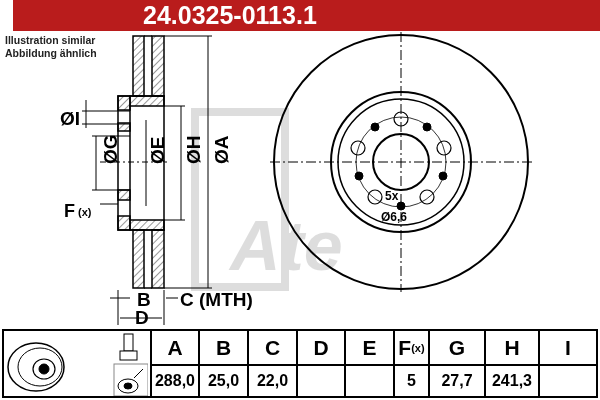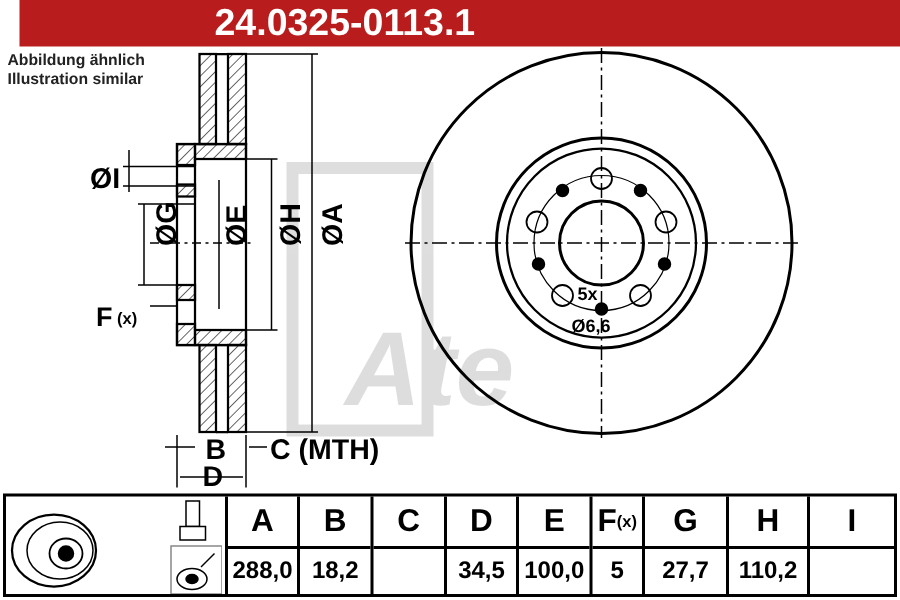--- a/index.html
+++ b/index.html
@@ -18,22 +18,22 @@
   .col .h small { font-size:11px; }
 </style>
 </head>
 <body>
 
 <div class="header">
   <span class="pn">24.0325-0113.1</span>
 </div>
 
 <div class="note">
+  <div>Illustration similar</div>
   <div>Abbildung ähnlich</div>
-  <div>Illustration similar</div>
 </div>
 
 <svg class="drw" width="600" height="298" viewBox="0 31 600 298">
   <defs>
     <pattern id="hatch" width="5" height="5" patternUnits="userSpaceOnUse" patternTransform="rotate(45)">
       <line x1="0" y1="0" x2="0" y2="5" stroke="#000" stroke-width="0.8"></line>
     </pattern>
   </defs>
 
   <g opacity="0.13">
@@ -146,44 +146,43 @@
         <line x1="130" y1="47" x2="139" y2="38"></line>
       </g>
     </svg>
   </div>
   <div class="col" style="width:46px">
       <div class="h">A</div>
       <div class="v">288,0</div>
     </div>
   <div class="col" style="width:47px">
       <div class="h">B</div>
-      <div class="v">18,2</div>
+      <div class="v">25,0</div>
     </div>
   <div class="col" style="width:47px">
       <div class="h">C</div>
+      <div class="v">22,0</div>
     </div>
   <div class="col" style="width:46px">
       <div class="h">D</div>
-      <div class="v">34,5</div>
     </div>
   <div class="col" style="width:47px">
       <div class="h">E</div>
-      <div class="v">100,0</div>
     </div>
   <div class="col" style="width:33px">
       <div class="h">
         <span>F</span>
         <small>(x)</small>
       </div>
       <div class="v">5</div>
     </div>
   <div class="col" style="width:54px">
       <div class="h">G</div>
       <div class="v">27,7</div>
     </div>
   <div class="col" style="width:52px">
       <div class="h">H</div>
-      <div class="v">110,2</div>
+      <div class="v">241,3</div>
     </div>
   <div class="col" style="flex:1">
       <div class="h">I</div>
     </div>
 </div>
 
 </body></html>

